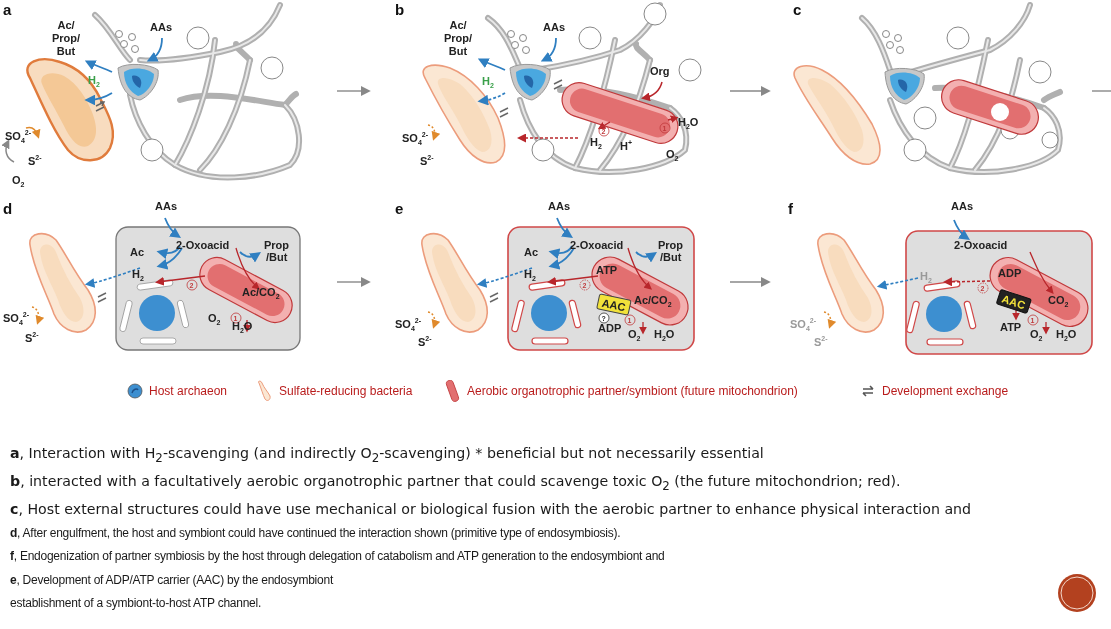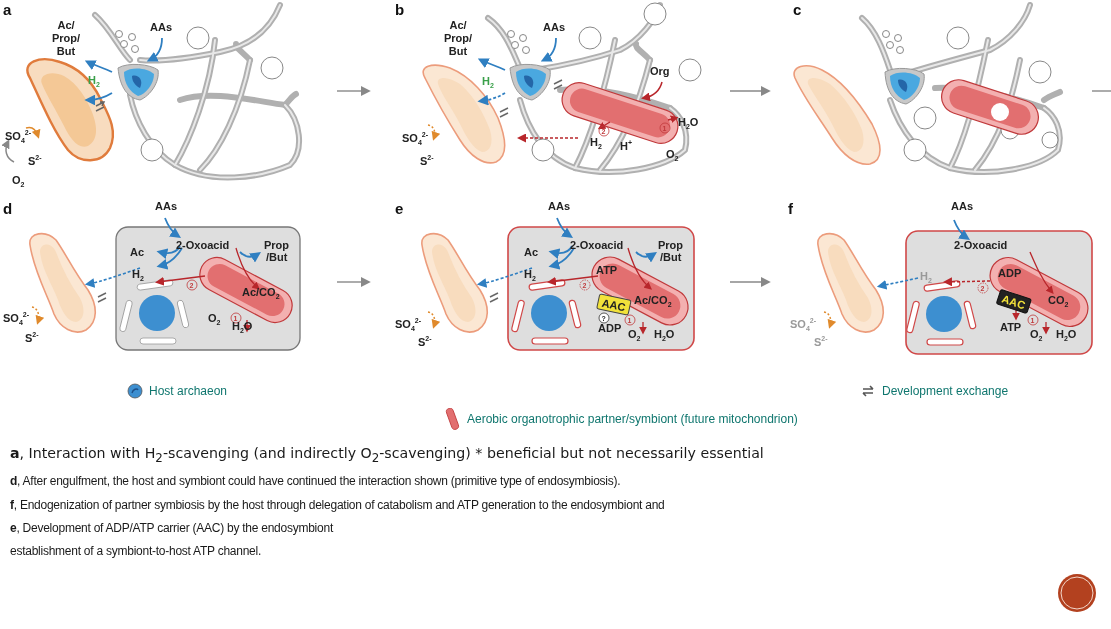--- a/index.html
+++ b/index.html
@@ -3,21 +3,21 @@
 <meta charset="utf-8">
 <style>
   html, body { margin:0; padding:0; background:#ffffff; }
   body { width:1111px; height:629px; position:relative; overflow:hidden; font-family:"Liberation Sans", sans-serif; }
   .fig { position:absolute; left:0; top:0; width:1111px; height:410px; }
   .panel-letter { font-weight:bold; font-size:15px; font-family:"Liberation Sans", sans-serif; fill:#111; }
   .lbl { font-family:"Liberation Sans", sans-serif; font-weight:bold; font-size:11px; fill:#222; }
   .lbl-sm { font-family:"Liberation Sans", sans-serif; font-weight:bold; font-size:7px; fill:#222; }
   .lbl-green { fill:#3aa04a; }
   .lbl-grey { fill:#999; }
-  .legend { position:absolute; top:380px; left:0; width:1111px; height:22px; font-family:"Liberation Sans", sans-serif; font-size:12px; color:#0f766e; }
+  .legend { position:absolute; top:380px; left:0; width:1111px; height:22px; font-family:"Liberation Sans", sans-serif; font-size:12px; color:#b91c1c; }
   .legend-item { position:absolute; top:0; display:flex; align-items:center; height:22px; }
   .legend-item svg { margin-right:6px; }
   .caption { position:absolute; left:10px; top:442px; width:1040px; font-family:"DejaVu Sans", sans-serif; font-size:14.2px; line-height:23.4px; color:#1a1a1a; }
   .caption p { margin:0; white-space:nowrap; }
   .caption .tight { font-family:"Liberation Sans", sans-serif; font-size:12px; letter-spacing:-0.25px; }
   .caption b { font-weight:bold; }
   .slide-marker { position:absolute; left:1057px; top:573px; width:40px; height:40px; }
 </style>
 </head>
 <body>
@@ -393,37 +393,45 @@
 </svg>
 
 <div class="legend">
   <div class="legend-item" style="left:127px;">
     <svg width="16" height="16">
         <circle cx="8" cy="8" r="7" fill="#3d8fd0" stroke="#555" stroke-width="0.8"></circle>
         <path d="M5,10 C6,6 10,5 11,7" stroke="#1d4f88" fill="none" stroke-width="1.4"></path>
       </svg>
     <span>Host archaeon</span>
   </div>
-  <div class="legend-item" style="left:443px;margin-top:28px;">
+  <div class="legend-item" style="left:255px;">
+    <svg width="18" height="22">
+        <path d="M4,3 C2,1 6,0 7,3 C9,8 13,12 15,16 C16,20 12,22 10,19 C8,15 6,8 4,3 z" fill="#fbe7d3" stroke="#ec9c7c" stroke-width="1"></path>
+      </svg>
+    <span>Sulfate-reducing bacteria</span>
+  </div>
+  <div class="legend-item" style="left:443px;">
     <svg width="18" height="22">
         <rect x="6" y="0" width="7" height="22" rx="3.5" transform="rotate(-20 9 11)" fill="#e26f70" stroke="#c0393b" stroke-width="0.8"></rect>
       </svg>
     <span>Aerobic organotrophic partner/symbiont (future mitochondrion)</span>
   </div>
   <div class="legend-item" style="left:860px;">
     <svg width="16" height="16">
         <path d="M3,6 L13,6 M10,3 L13,6" stroke="#555" stroke-width="1.6" fill="none"></path>
         <path d="M13,10 L3,10 M6,13 L3,10" stroke="#555" stroke-width="1.6" fill="none"></path>
       </svg>
     <span>Development exchange</span>
   </div>
 </div>
 
 <div class="caption">
   <p><b>a</b><span>, Interaction with H</span><sub>2</sub><span>-scavenging (and indirectly O</span><sub>2</sub><span>-scavenging)  * beneficial but not necessarily essential</span></p>
+  <p><b>b</b><span>, interacted with a facultatively aerobic organotrophic partner that could scavenge toxic O</span><sub>2</sub><span> (the future mitochondrion; red).</span></p>
+  <p><b>c</b><span>, Host external structures could have use mechanical or biological fusion with the aerobic partner to enhance physical interaction and</span></p>
   <p class="tight"><b>d</b><span>, After engulfment, the host and symbiont could have continued the interaction shown (primitive type of endosymbiosis).</span></p>
   <p class="tight"><b>f</b><span>, Endogenization of partner symbiosis by the host through delegation of catabolism and ATP generation to the endosymbiont and</span></p>
   <p class="tight"><b>e</b><span>, Development of ADP/ATP carrier (AAC) by the endosymbiont</span></p>
   <p class="tight">establishment of a symbiont-to-host ATP channel.</p>
 </div>
 
 <svg class="slide-marker" width="40" height="40" viewBox="0 0 40 40">
   <circle cx="20" cy="20" r="19" fill="#b3411f"></circle>
   <circle cx="20" cy="20" r="16" fill="none" stroke="#f3d8cc" stroke-width="1"></circle>
 </svg>

